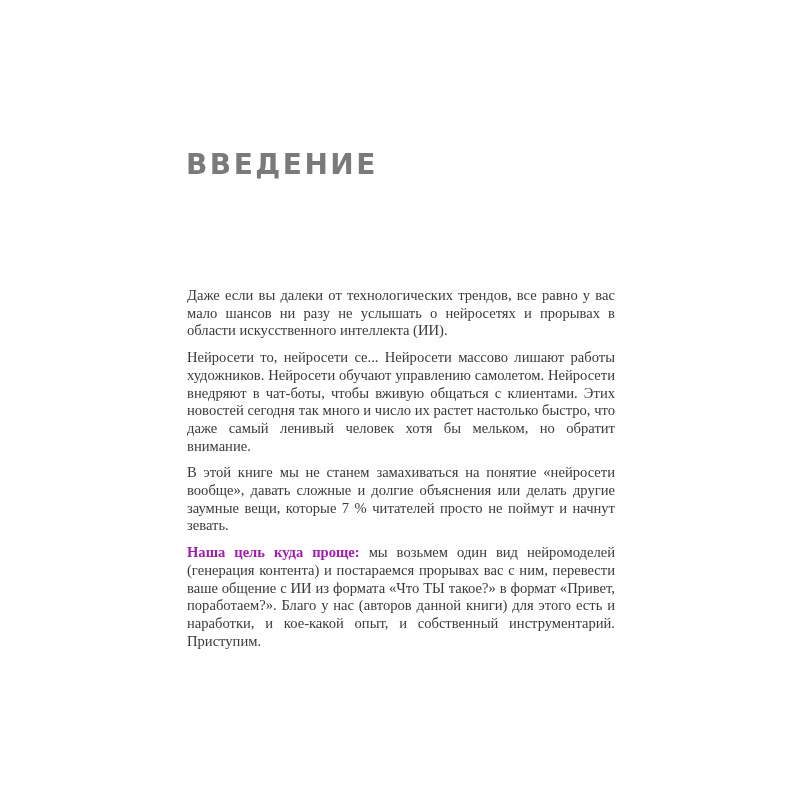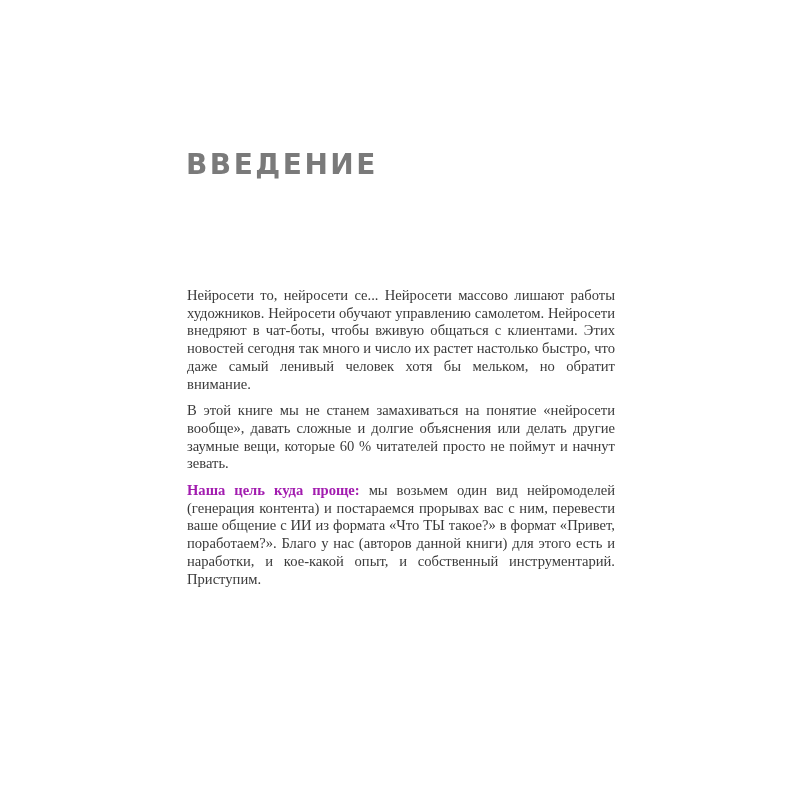--- a/index.html
+++ b/index.html
@@ -18,17 +18,18 @@
   }
   .body p { margin:0 0 9px 0; }
   .body b { color:#a21caf; }
 </style>
 </head>
 <body>
 
 <div class="page">
   <h1 class="title">ВВЕДЕНИЕ</h1>
   <div class="body">
+    <p>Даже если вы далеки от технологических трендов, все равно у вас мало шансов ни разу не услышать о нейросетях и прорывах в области искусственного интеллекта (ИИ).</p>
     <p>Нейросети то, нейросети се... Нейросети массово лишают работы художников. Нейросети обучают управлению самолетом. Нейросети внедряют в чат-боты, чтобы вживую общаться с клиентами. Этих новостей сегодня так много и число их растет настолько быстро, что даже самый ленивый человек хотя бы мельком, но обратит внимание.</p>
-    <p>В этой книге мы не станем замахиваться на понятие «нейросети вообще», давать сложные и долгие объяснения или делать другие заумные вещи, которые 60 % читателей просто не поймут и начнут зевать.</p>
+    <p>В этой книге мы не станем замахиваться на понятие «нейросети вообще», давать сложные и долгие объяснения или делать другие заумные вещи, которые 7 % читателей просто не поймут и начнут зевать.</p>
     <p><b>Наша цель куда проще:</b><span> мы возьмем один вид нейромоделей (генерация контента) и постараемся прорывах вас с ним, перевести ваше общение с ИИ из формата «Что ТЫ такое?» в формат «Привет, поработаем?». Благо у нас (авторов данной книги) для этого есть и наработки, и кое-какой опыт, и собственный инструментарий. Приступим.</span></p>
   </div>
 </div>
 
 </body></html>

